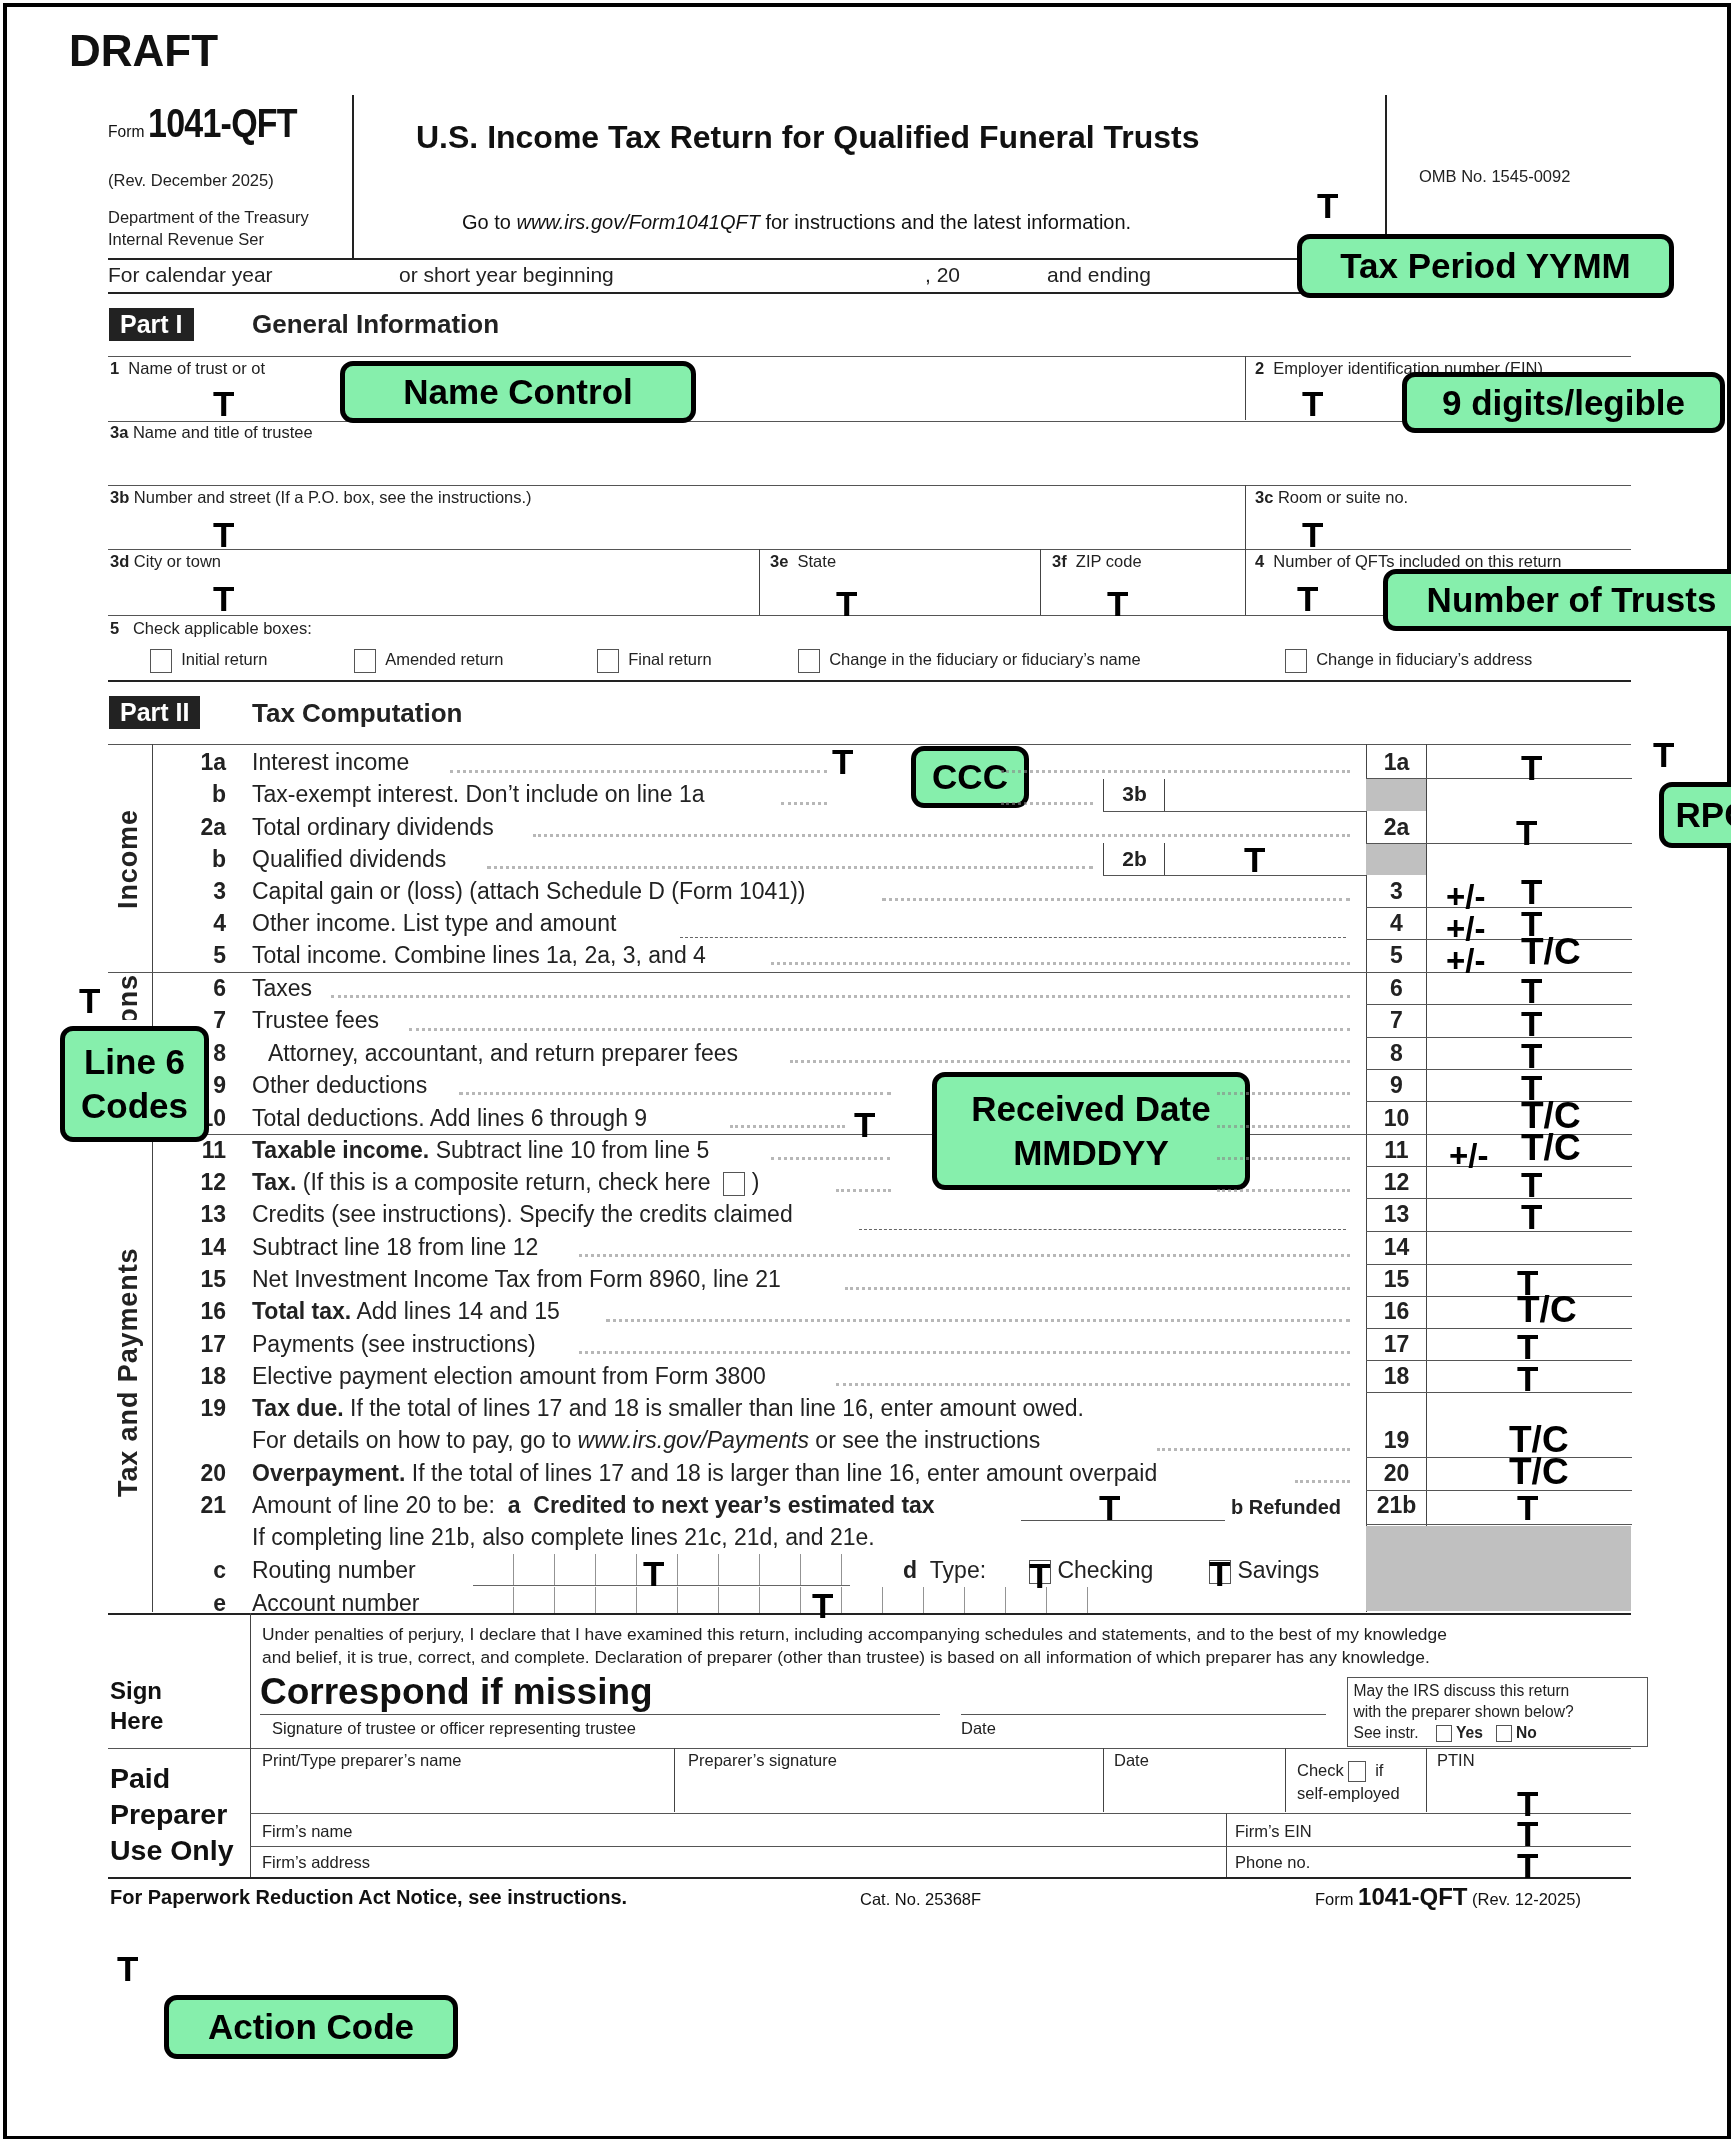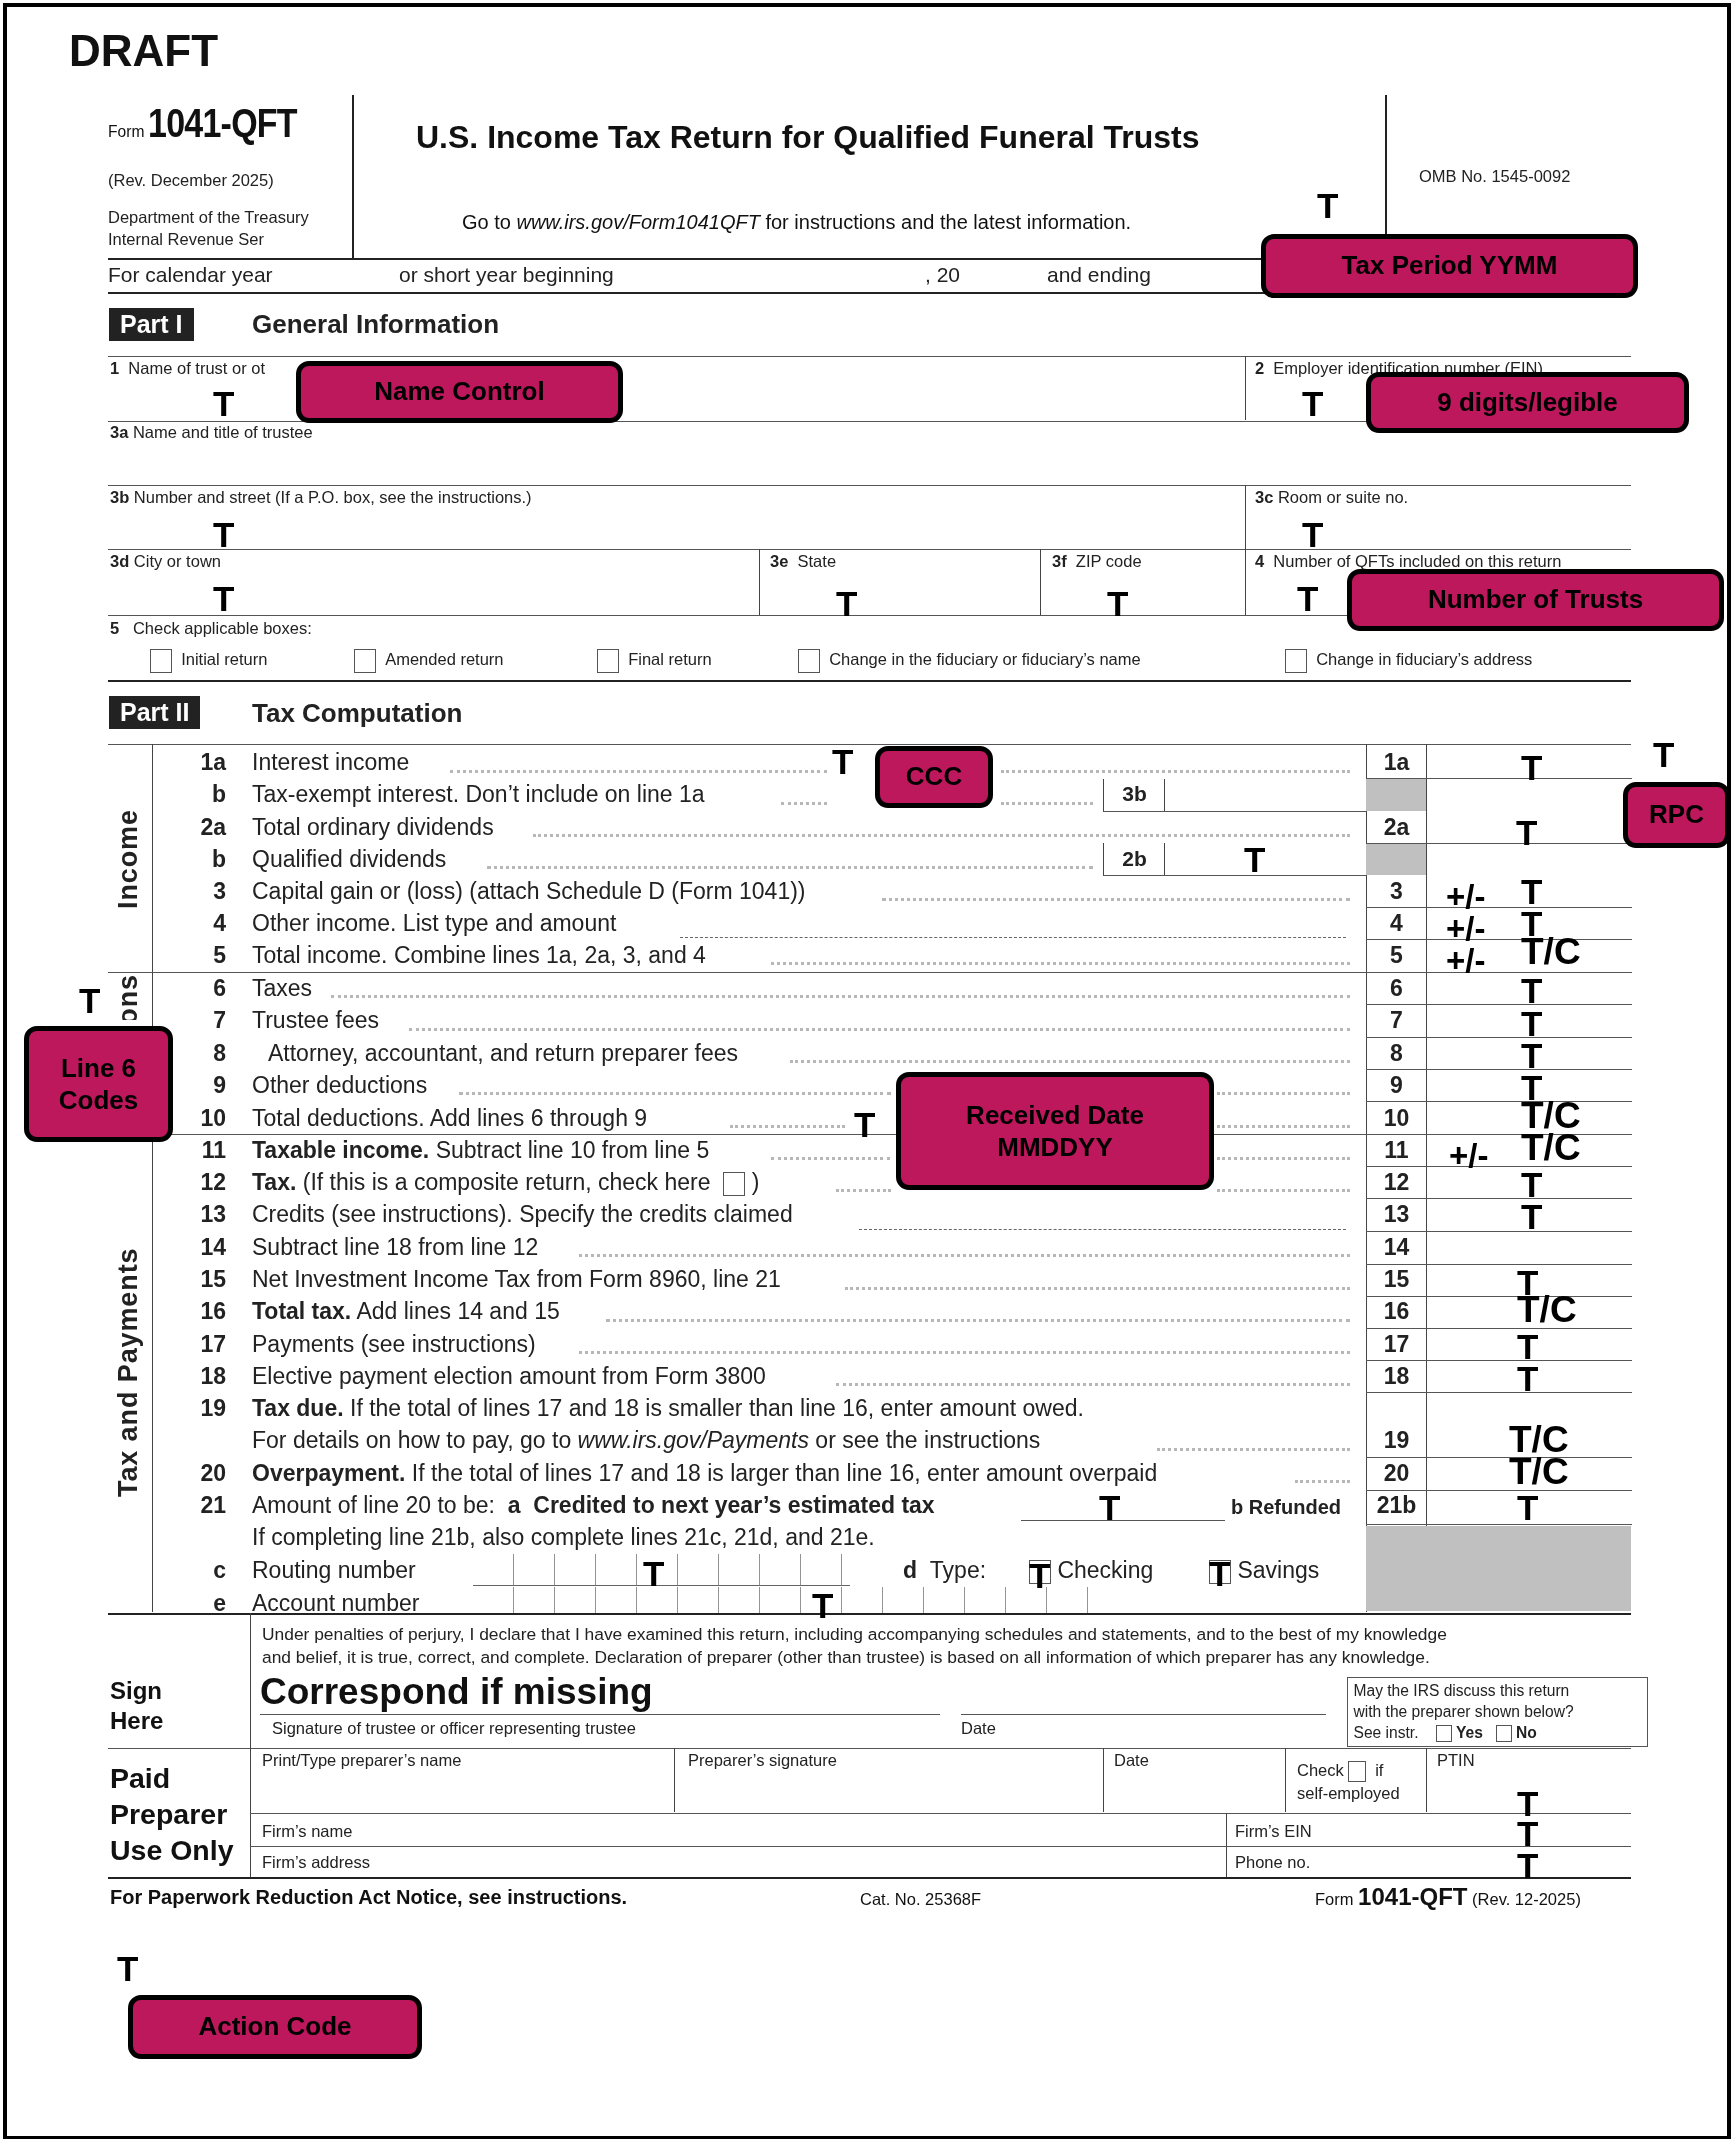--- a/index.html
+++ b/index.html
@@ -7,21 +7,21 @@
   .abs{position:absolute;}
   .frame{position:absolute;left:2.8px;top:2.8px;width:1720px;height:2129px;border:4.6px solid #000;box-sizing:content-box;}
   .hl{position:absolute;height:0;border-top:1.4px solid #555;}
   .hl.thick{border-top:2.8px solid #222;}
   .vl{position:absolute;width:0;border-left:1.4px solid #444;}
   .vl.thick{border-left:2.8px solid #222;}
   .sm{font-size:16.5px;color:#222;}
   .lbl{font-size:23px;color:#222;white-space:nowrap;}
   .num{font-size:23px;font-weight:bold;color:#222;}
   .T{position:absolute;font-size:35px;font-weight:bold;color:#000;line-height:1;font-family:"Liberation Sans",sans-serif;}
-  .note{position:absolute;border:5.5px solid #000;border-radius:13px;background:#be185d;font-weight:bold;font-size:26px;color:#000;text-align:center;line-height:1.2;box-sizing:border-box;display:flex;align-items:center;justify-content:center;white-space:nowrap;}
+  .note{position:absolute;border:5.5px solid #000;border-radius:13px;background:#86efac;font-weight:bold;font-size:35px;color:#000;text-align:center;line-height:1.2;box-sizing:border-box;display:flex;align-items:center;justify-content:center;white-space:nowrap;margin-left:36px;}
   .partbox{position:absolute;background:#222;color:#fff;font-weight:bold;font-size:25px;padding:1.8px 11px;}
   .parttitle{position:absolute;font-weight:bold;font-size:26px;color:#222;}
   .cb{display:inline-block;width:20px;height:22px;border:1.4px solid #555;vertical-align:middle;background:#fff;}
   .dots{position:absolute;border-bottom:3.7px dotted #888;height:0;opacity:.6;}
   .dash{position:absolute;border-top:1.4px dashed #666;height:0;}
   .shade{position:absolute;background:#c0c0c0;}
   .vert{position:absolute;transform:rotate(-90deg);transform-origin:left top;white-space:nowrap;font-weight:bold;font-size:27px;color:#222;letter-spacing:0.9px;}
   .colnum{position:absolute;width:61px;text-align:center;font-size:23px;font-weight:bold;color:#222;}
   .pm{position:absolute;font-size:33px;font-weight:bold;color:#000;}
   .tc{position:absolute;font-size:37px;font-weight:bold;color:#000;}
@@ -308,21 +308,21 @@
 <div class="hl thick" style="left:108px;top:1877px;width:1523px;"></div>
 
 <div class="abs" style="left:110px;top:1886px;font-size:20px;font-weight:bold;">For Paperwork Reduction Act Notice, see instructions.</div>
 <div class="abs" style="left:860px;top:1890px;font-size:16.5px;">Cat. No. 25368F</div>
 <div class="abs" style="left:1315px;top:1883px;font-size:16.5px;"><span>Form</span> <b style="font-size:24px;">1041-QFT</b> <span>(Rev. 12-2025)</span></div>
 
 <div class="T" style="left:1317px;top:188px;">T</div>
 <div class="note" style="left:1261px;top:234px;width:377px;height:64px;">Tax Period YYMM</div>
 
 <div class="T" style="left:213px;top:386px;">T</div>
-<div class="note" style="left:296px;top:361px;width:327px;height:62px;">Name Control</div>
+<div class="note" style="left:304px;top:361px;width:356px;height:62px;">Name Control</div>
 <div class="T" style="left:1302px;top:386px;">T</div>
 <div class="note" style="left:1366px;top:372px;width:323px;height:61px;">9 digits/legible</div>
 
 <div class="T" style="left:213px;top:517px;">T</div>
 <div class="T" style="left:1302px;top:517px;">T</div>
 <div class="T" style="left:213px;top:581px;">T</div>
 <div class="T" style="left:836px;top:586px;">T</div>
 <div class="T" style="left:1107px;top:586px;">T</div>
 <div class="T" style="left:1297px;top:581px;">T</div>
 <div class="note" style="left:1347px;top:569px;width:377px;height:62px;">Number of Trusts</div>

